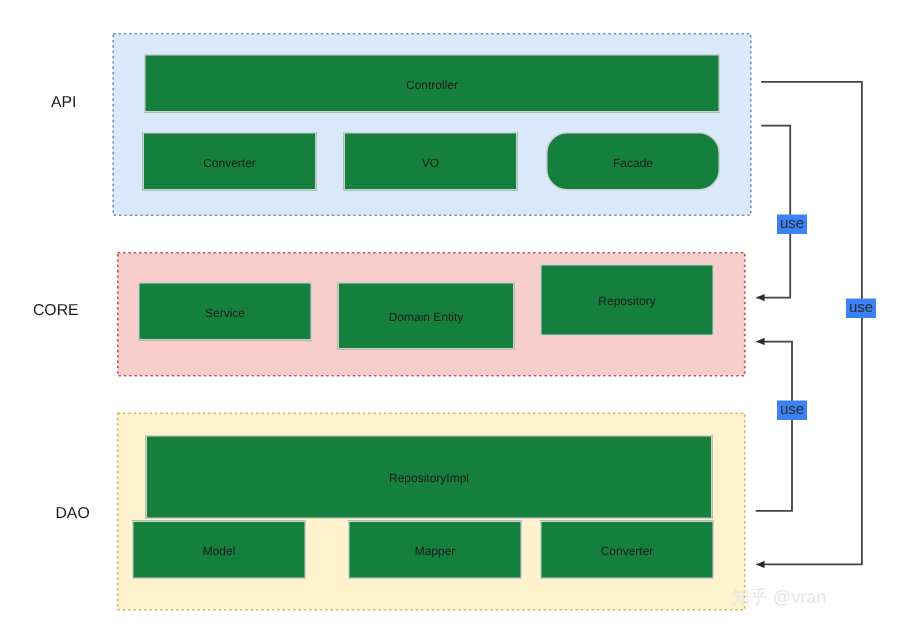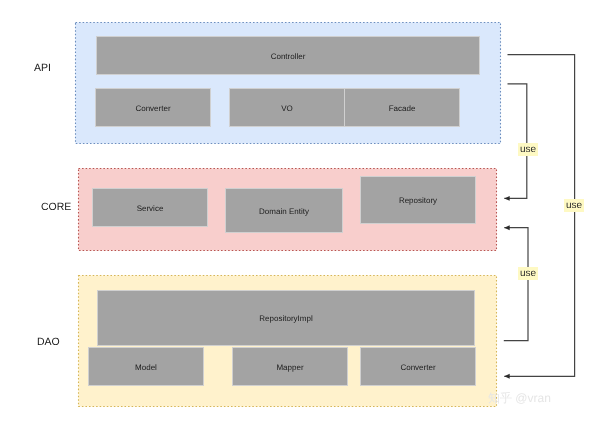--- a/index.html
+++ b/index.html
@@ -3,54 +3,54 @@
 <meta charset="utf-8">
 <title>Layered Architecture Diagram</title>
 <style>
   html,body{margin:0;padding:0;}
   body{width:600px;height:424px;background:#ffffff;overflow:hidden;filter:opacity(0.999);
        font-family:"Liberation Sans",sans-serif;
        -webkit-font-smoothing:antialiased;text-rendering:geometricPrecision;}
   #canvas{position:relative;width:600px;height:424px;}
   svg.layers{position:absolute;left:0;top:0;width:600px;height:424px;}
   .layer-rect{stroke-width:1.1;stroke-dasharray:1.55 2.0;stroke-linecap:butt;}
-  .node{position:absolute;box-sizing:border-box;background:#a3a3a3;border:1px solid #d0d0d0;
+  .node{position:absolute;box-sizing:border-box;background:#15803d;border:1px solid #d0d0d0;
         display:flex;align-items:center;justify-content:center;font-size:8px;color:#1a1a1a;}
   .side-label{position:absolute;font-size:10.5px;color:#1a1a1a;text-align:center;}
-  .use-label{position:absolute;font-size:10px;color:#2b2b2b;background:#fef9c3;padding:2px 2px;line-height:9px;}
+  .use-label{position:absolute;font-size:10px;color:#2b2b2b;background:#3b82f6;padding:2px 2px;line-height:9px;}
   .node-label,.use-label span{filter:opacity(0.999);}
   .node-label{position:relative;top:0.5px;}
   svg.arrows{position:absolute;left:0;top:0;width:600px;height:424px;overflow:visible;}
   .wm{position:absolute;color:#e6e6e6;font-size:12px;white-space:nowrap;}
 </style>
 </head>
 <body>
 
 <div id="canvas">
 
   <svg class="layers" viewBox="0 0 600 424">
     <rect class="layer-rect" x="75.5" y="22.5" width="425" height="121" fill="#dae8fc" stroke="#6c8ebf"></rect>
     <rect class="layer-rect" x="78.5" y="168.5" width="418" height="82" fill="#f8cecc" stroke="#b85450"></rect>
     <rect class="layer-rect" x="78.5" y="275.5" width="418" height="131" fill="#fff2cc" stroke="#d6b656"></rect>
   </svg>
 
   <div class="side-label" style="left:34px;top:62px;">API</div>
-  <div class="side-label" style="left:41px;top:201px;">CORE</div>
+  <div class="side-label" style="left:22px;top:201px;">CORE</div>
   <div class="side-label" style="left:37px;top:336px;">DAO</div>
 
   <div class="node" style="left:96px;top:36px;width:384px;height:39px;">
       <span class="node-label">Controller</span>
     </div>
   <div class="node" style="left:95px;top:88px;width:116px;height:39px;">
       <span class="node-label">Converter</span>
     </div>
   <div class="node" style="left:229px;top:88px;width:116px;height:39px;">
       <span class="node-label">VO</span>
     </div>
-  <div class="node" style="left:344px;top:88px;width:116px;height:39px;">
+  <div class="node" style="left:364px;top:88px;width:116px;height:39px;border-radius:14px;">
       <span class="node-label">Facade</span>
     </div>
 
   <div class="node" style="left:92px;top:188px;width:116px;height:39px;">
       <span class="node-label">Service</span>
     </div>
   <div class="node" style="left:225px;top:188px;width:118px;height:45px;">
       <span class="node-label">Domain Entity</span>
     </div>
   <div class="node" style="left:360px;top:176px;width:116px;height:48px;">

